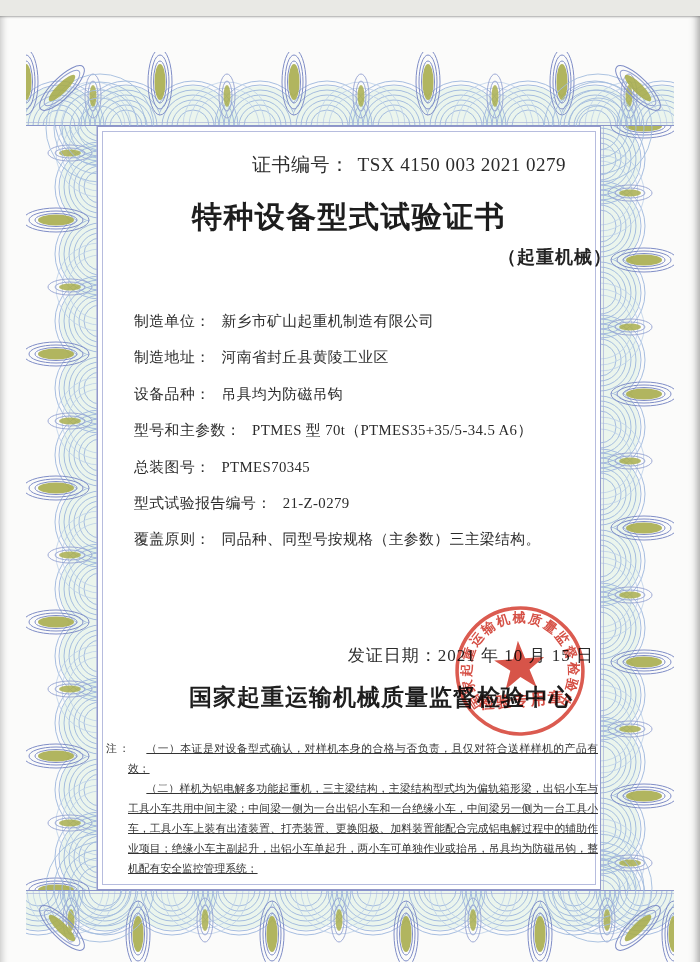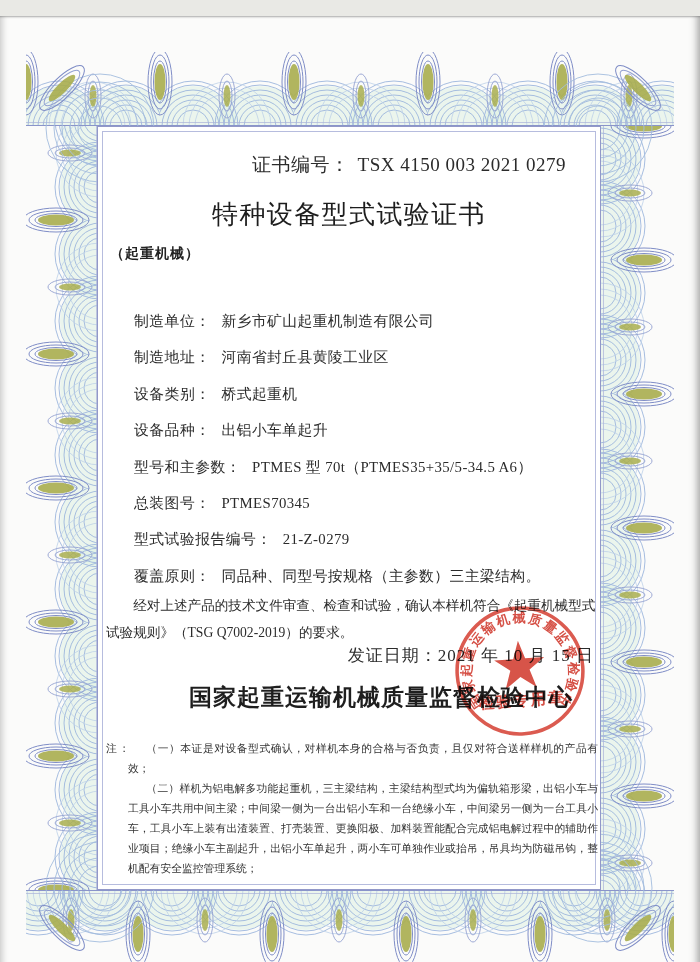--- a/index.html
+++ b/index.html
@@ -9,38 +9,38 @@
                    inset 8px 0 6px -6px rgba(120,120,120,.40),
                    inset -9px 0 7px -6px rgba(90,90,90,.50),
                    inset 0 -12px 9px -9px rgba(110,110,110,.45);}
   .decor{position:absolute;left:0;top:0;z-index:0;}
   .frame{position:absolute;left:97px;top:110px;width:504px;height:764px;z-index:1;
          background:#fff;border:1px solid #9298c8;outline:1px solid #b6bcde;outline-offset:-6px;
          box-sizing:border-box;}
   .certno{position:absolute;top:25px;right:34px;font-size:19px;letter-spacing:.5px;white-space:nowrap;}
   .certno .num{margin-left:8px;}
   .title{position:absolute;top:70px;left:0;width:100%;text-align:center;
-         font-family:"Liberation Sans","DejaVu Sans",sans-serif;font-weight:400;
-         font-size:26px;letter-spacing:1.4px;color:#1d1d1d;white-space:nowrap;}
-  .subtitle{position:absolute;top:118px;left:0;width:100%;text-align:left;
+         font-family:"Liberation Sans","DejaVu Sans",sans-serif;font-weight:700;
+         font-size:30px;letter-spacing:1.4px;color:#1d1d1d;white-space:nowrap;}
+  .subtitle{position:absolute;top:118px;left:0;width:100%;text-align:right;
             font-family:Liberation Serif, serif;font-weight:700;
-            font-size:14px;letter-spacing:1px;color:#222;transform:translateX(12px);white-space:nowrap;}
+            font-size:18px;letter-spacing:1px;color:#222;transform:translateX(12px);white-space:nowrap;}
   .fields{position:absolute;top:176px;left:36px;right:14px;}
   .frow{height:36.4px;line-height:36.4px;font-size:14.8px;white-space:nowrap;}
   .frow .flabel{letter-spacing:.5px;}
   .frow .fvalue{margin-left:11px;letter-spacing:.4px;font-family:Liberation Serif, serif;}
   .statement{position:absolute;top:465px;left:8px;right:4px;font-size:13.6px;line-height:27px;}
   .statement p{margin:0;white-space:nowrap;}
   .statement .ind{text-indent:2em;}
   .issue-date{position:absolute;top:517px;right:6px;font-size:17px;letter-spacing:1px;white-space:nowrap;}
   .authority{position:absolute;top:555px;left:91px;font-family:"Liberation Sans","DejaVu Sans",sans-serif;
              font-weight:700;font-size:23px;letter-spacing:1px;color:#1e1e1e;white-space:nowrap;}
   .notes{position:absolute;top:611px;left:8px;right:2px;font-size:10.8px;line-height:20px;color:#333;}
   .note-tag{position:absolute;left:0;top:0;letter-spacing:2px;}
-  .note-items{margin-left:22px;}
+  .note-items{margin-left:22px;text-decoration:underline;}
   .note-items p{margin:0;text-indent:1.7em;text-align:justify;}
   .seal{position:absolute;left:449px;top:584px;width:142px;height:142px;z-index:2;
         opacity:.88;mix-blend-mode:multiply;transform:rotate(-4deg);}
   .seal .ringtext{font-family:"Liberation Sans","DejaVu Sans",sans-serif;font-weight:700;
                   font-size:13px;letter-spacing:1.9px;fill:#d0382c;}
   .seal .banner{font-family:"Liberation Sans","DejaVu Sans",sans-serif;font-weight:700;
                 font-size:15px;letter-spacing:2px;fill:#d0382c;}
   .red-streak{position:absolute;left:503px;top:569px;width:86px;height:3px;z-index:1;
               background:rgba(214,68,56,.5);border-radius:2px;transform:rotate(-1.5deg);}
 </style>
@@ -187,43 +187,36 @@
     <div class="subtitle">（起重机械）</div>
 
     <div class="fields">
       <div class="frow">
         <span class="flabel">制造单位：</span><span class="fvalue">新乡市矿山起重机制造有限公司</span>
       </div>
       <div class="frow">
         <span class="flabel">制造地址：</span><span class="fvalue">河南省封丘县黄陵工业区</span>
       </div>
       <div class="frow">
-        <span class="flabel">设备类别：</span><span class="fvalue">桥式起重机</span>
-      </div>
-      <div class="frow">
-        <span class="flabel">设备品种：</span><span class="fvalue">出铝小车单起升</span>
+        <span class="flabel">设备品种：</span><span class="fvalue">吊具均为防磁吊钩</span>
       </div>
       <div class="frow">
         <span class="flabel">型号和主参数：</span><span class="fvalue">PTMES 型 70t（PTMES35+35/5-34.5 A6）</span>
       </div>
       <div class="frow">
         <span class="flabel">总装图号：</span><span class="fvalue">PTMES70345</span>
       </div>
       <div class="frow">
         <span class="flabel">型式试验报告编号：</span><span class="fvalue">21-Z-0279</span>
       </div>
       <div class="frow">
         <span class="flabel">覆盖原则：</span><span class="fvalue">同品种、同型号按规格（主参数）三主梁结构。</span>
       </div>
     </div>
 
-    <div class="statement">
-      <p class="ind">经对上述产品的技术文件审查、检查和试验，确认本样机符合《起重机械型式</p>
-      <p>试验规则》（TSG Q7002-2019）的要求。</p>
-    </div>
 
     <div class="issue-date">发证日期：2021 年 10 月 15 日</div>
 
     <div class="authority">国家起重运输机械质量监督检验中心</div>
 
     <div class="notes">
       <span class="note-tag">注：</span>
       <div class="note-items">
         <p>（一）本证是对设备型式确认，对样机本身的合格与否负责，且仅对符合送样样机的产品有效；</p>
         <p>（二）样机为铝电解多功能起重机，三主梁结构，主梁结构型式均为偏轨箱形梁，出铝小车与工具小车共用中间主梁；中间梁一侧为一台出铝小车和一台绝缘小车，中间梁另一侧为一台工具小车，工具小车上装有出渣装置、打壳装置、更换阳极、加料装置能配合完成铝电解过程中的辅助作业项目；绝缘小车主副起升，出铝小车单起升，两小车可单独作业或抬吊，吊具均为防磁吊钩，整机配有安全监控管理系统；</p>

